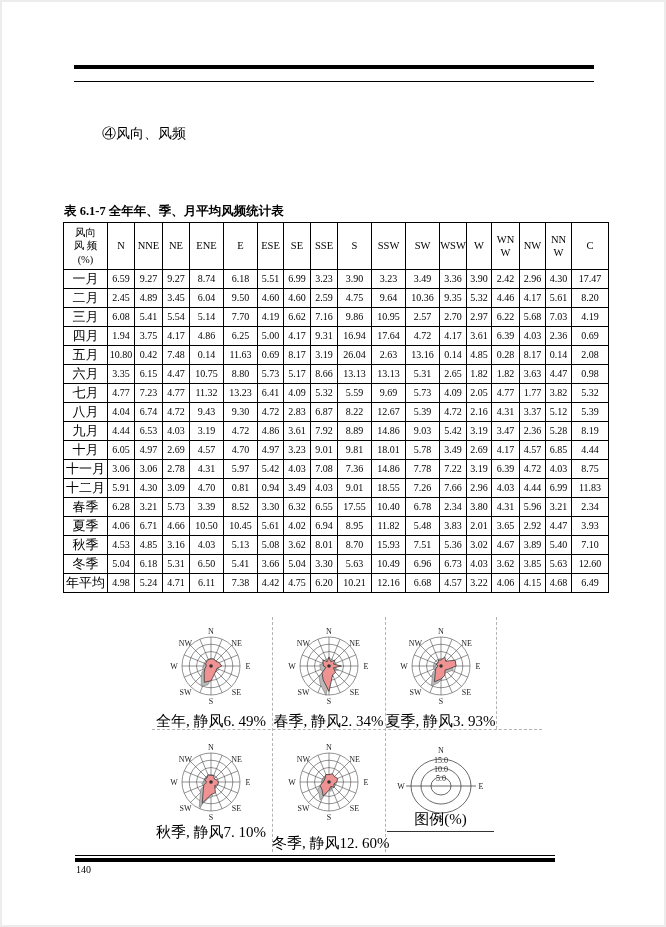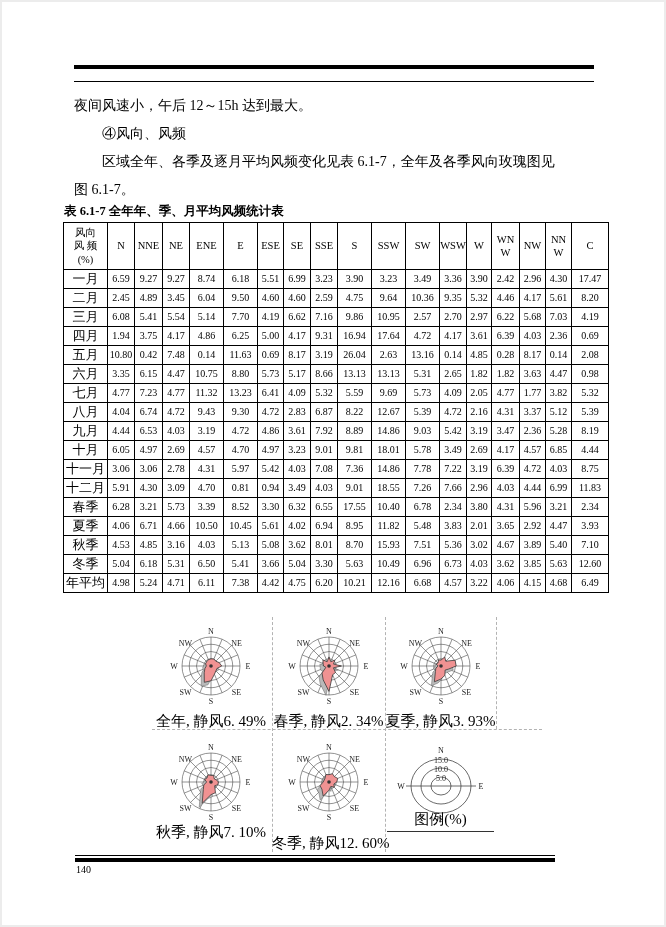--- a/index.html
+++ b/index.html
@@ -57,25 +57,21 @@
   .page-num{position:absolute;top:862px;left:74px;font-size:10px;}
 </style>
 </head>
 <body>
 
 <div class="page">
 
   <div class="hdr-bar-thick"></div>
   <div class="hdr-bar-thin"></div>
 
-  <div class="para p1">夜间风速小，午后 12～15h 达到最大。</div>
   <div class="para p2">④风向、风频</div>
-  <div class="para p3"><span>区域全年、各季及逐月平均风频变化见表 6.1-7，全年及各季风向玫瑰图见</span><br>
-    <span style="display:inline-block;text-indent:0;">图 6.1-7。</span>
-  </div>
 
   <div class="tbl-title">表 6.1-7  全年年、季、月平均风频统计表</div>
 
   <table class="freq">
       <colgroup>
         <col style="width: 44px;">
         <col style="width: 27px;">
         <col style="width: 28px;">
         <col style="width: 27px;">
         <col style="width: 34px;">

